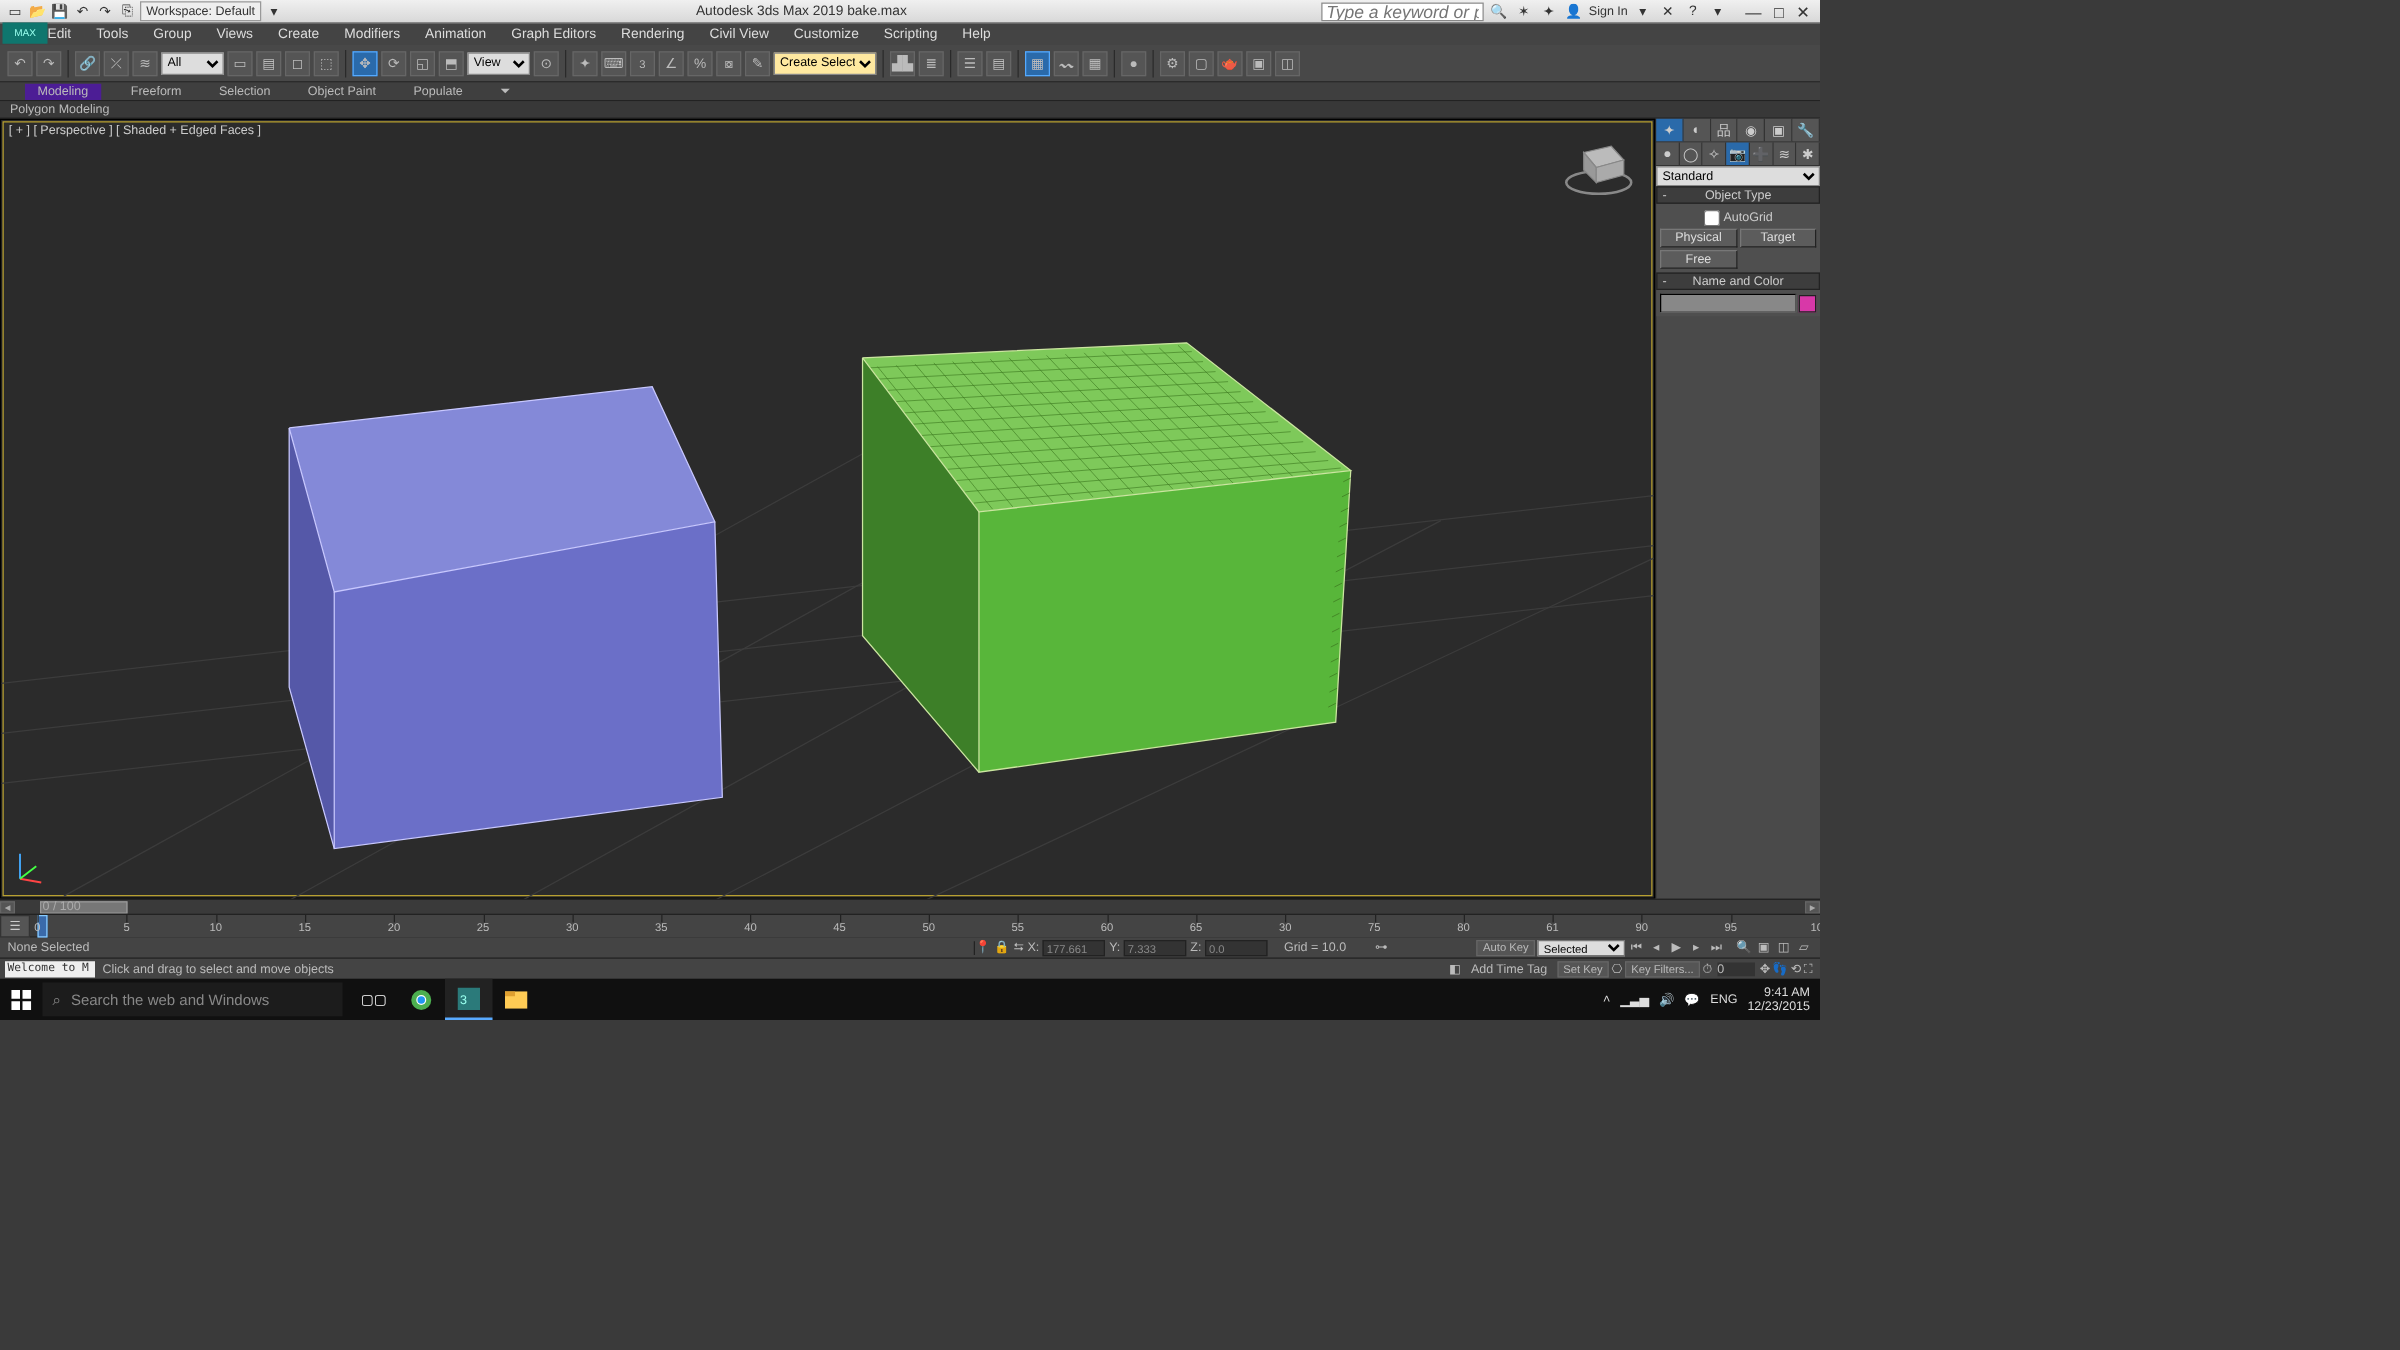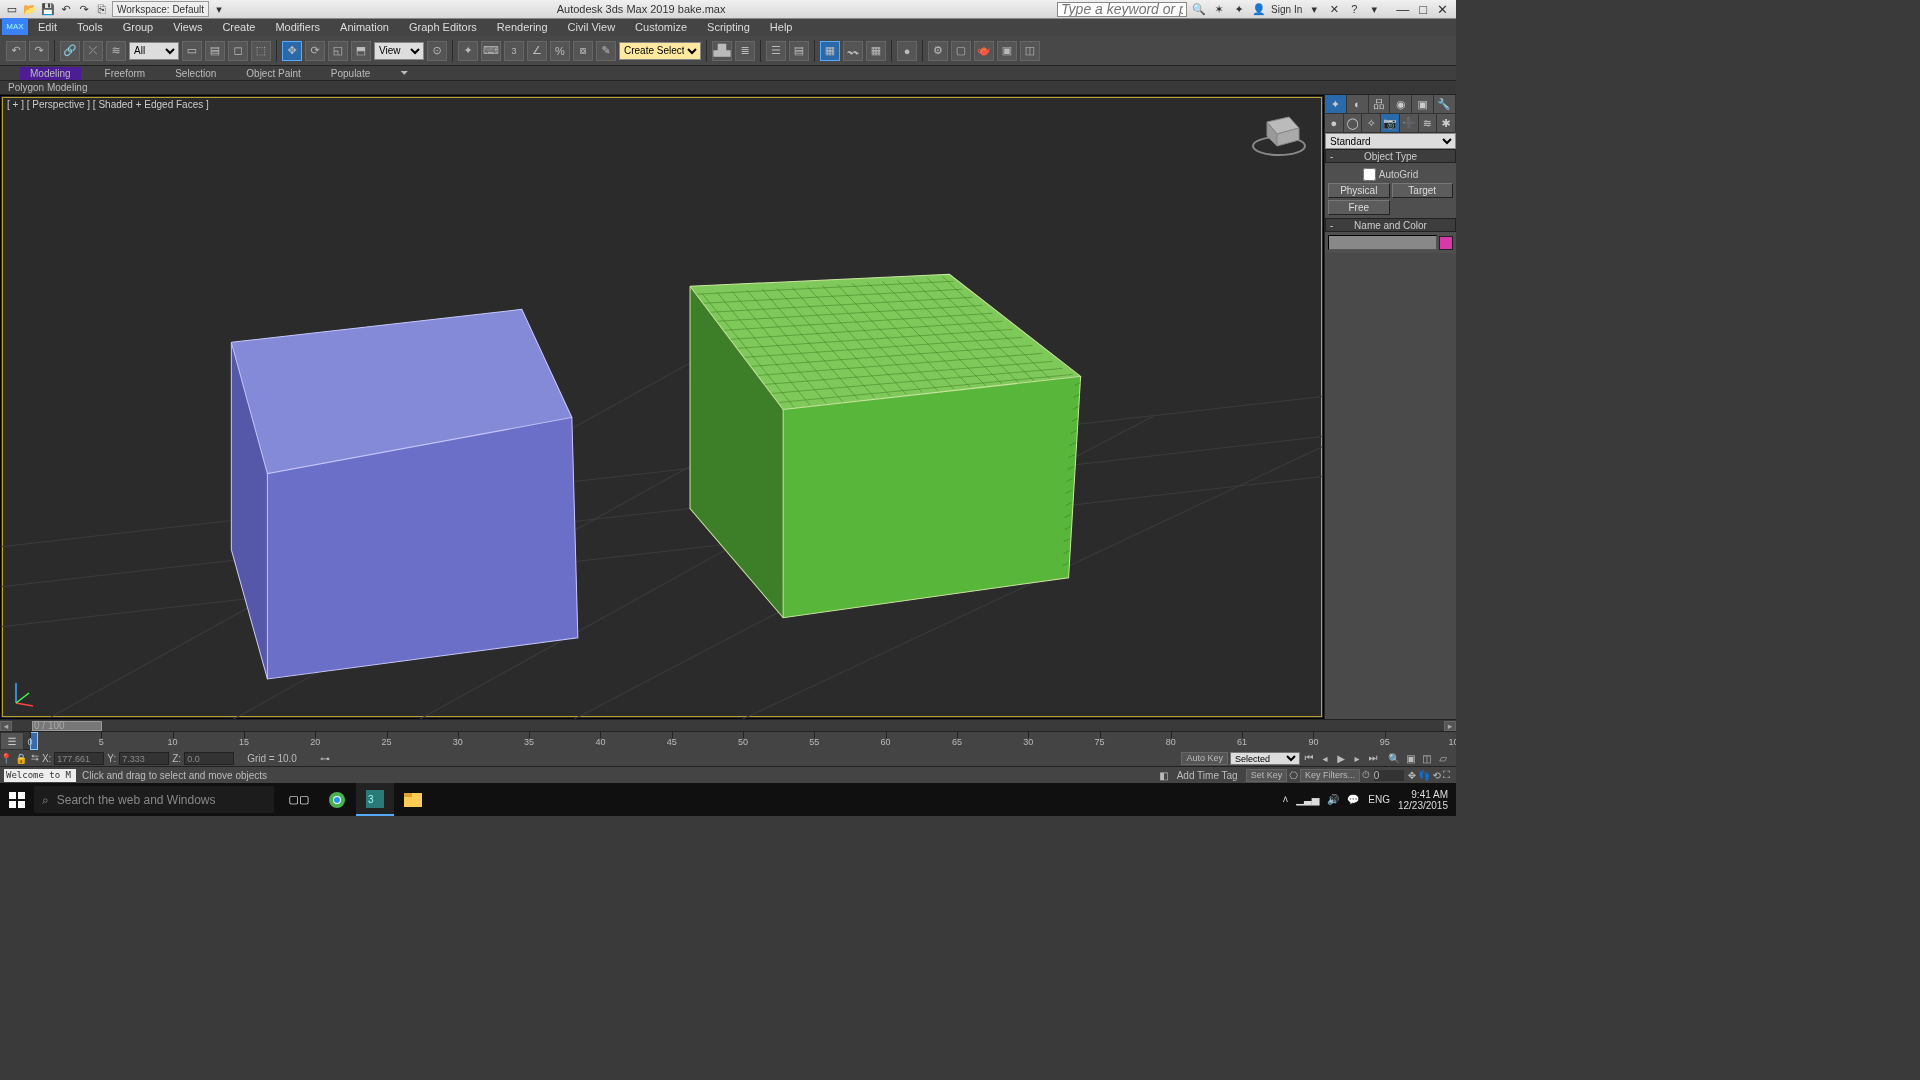--- a/index.html
+++ b/index.html
@@ -6,21 +6,21 @@
 html, body { width: 1456px; height: 816px; background: #3a3a3a; color: #ccc; overflow: hidden; font-size: 11px; }
 .titlebar { height: 19px; background: linear-gradient(#f0f0f0,#d8d8d8); display: flex; align-items: center; border-bottom: 1px solid #888; }
 .titlebar .qat { display:flex; gap:2px; align-items:center; padding:0 4px; }
 .qat .qbtn { width:16px; height:16px; display:flex; align-items:center; justify-content:center; color:#333; font-size:11px; }
 .title-center { flex:1; text-align:center; color:#333; font-size:11px; }
 .title-right { display:flex; align-items:center; gap:4px; padding:0 6px; }
 .title-right input { height:15px; width:130px; font-size:14px; border:1px solid #888; padding:0 3px; font-style:italic; color:#666; }
 .title-right .tbtn { width:16px; height:16px; display:flex; align-items:center;justify-content:center; color:#333; font-size:11px; }
 .winbtns { display:flex; gap:10px; padding:0 8px; color:#333; font-size:13px; }
 .menubar { height:17px; background:#444; display:flex; align-items:center; gap:0; padding-left:28px; position:relative; }
-.menubar .maxlogo { position:absolute; left:2px; top:-1px; width:26px; height:17px; background:#3b82f6; color:#9fe; font-size:8px; display:flex; align-items:center; justify-content:center; }
+.menubar .maxlogo { position:absolute; left:2px; top:-1px; width:36px; height:17px; background:#0f766e; color:#9fe; font-size:8px; display:flex; align-items:center; justify-content:center; }
 .menubar .mitem { color:#ddd; padding:12px 10px; font-size:11px; line-height:17px; }
 .toolbar { height:30px; background:#484848; border-bottom:1px solid #222; display:flex; align-items:center; gap:3px; padding:0 6px; }
 .toolbar .tbicon { width:20px; height:20px; background:#555; border:1px solid #666; display:flex; align-items:center; justify-content:center; font-size:11px; color:#bbb; }
 .toolbar .tbicon.active { background:#2a6aaa; border-color:#5af; }
 .toolbar select, .toolbar .dd { height:18px; font-size:10px; background:#ddd; border:1px solid #888; }
 .toolbar .sep { width:1px; height:22px; background:#2a2a2a; margin:0 2px; }
 .ribbon { height:15px; background:#3f3f3f; display:flex; align-items:center; gap:18px; padding-left:20px; font-size:10px; color:#bbb; border-bottom:1px solid #222; }
 .ribbon .ritem.active { background:#4c1d95; padding:1px 10px; }
 .ribbon .ritem { padding:1px 6px; }
 .subribbon { height:14px; background:#383838; font-size:10px; color:#bbb; padding-left:8px; line-height:14px; border-bottom:1px solid #222;}
@@ -391,20 +391,21 @@
       <div class="tick" style="left: 1283.4px;"></div>
       <div class="lbl" style="left: 1283.4px;">90</div>
       <div class="tick" style="left: 1354.7px;"></div>
       <div class="lbl" style="left: 1354.7px;">95</div>
       <div class="tick" style="left: 1426px;"></div>
       <div class="lbl" style="left: 1426px;">100</div>
     </div>
 </div>
 
 <div class="status1">
+  <div class="sel">None Selected</div>
   <div class="coords">
     <span>📍</span>
     <span>🔒</span>
     <span>⮀</span>
     <span>X:</span>
       <div class="cf">177.661</div>
     <span>Y:</span>
       <div class="cf">7.333</div>
     <span>Z:</span>
       <div class="cf">0.0</div>

